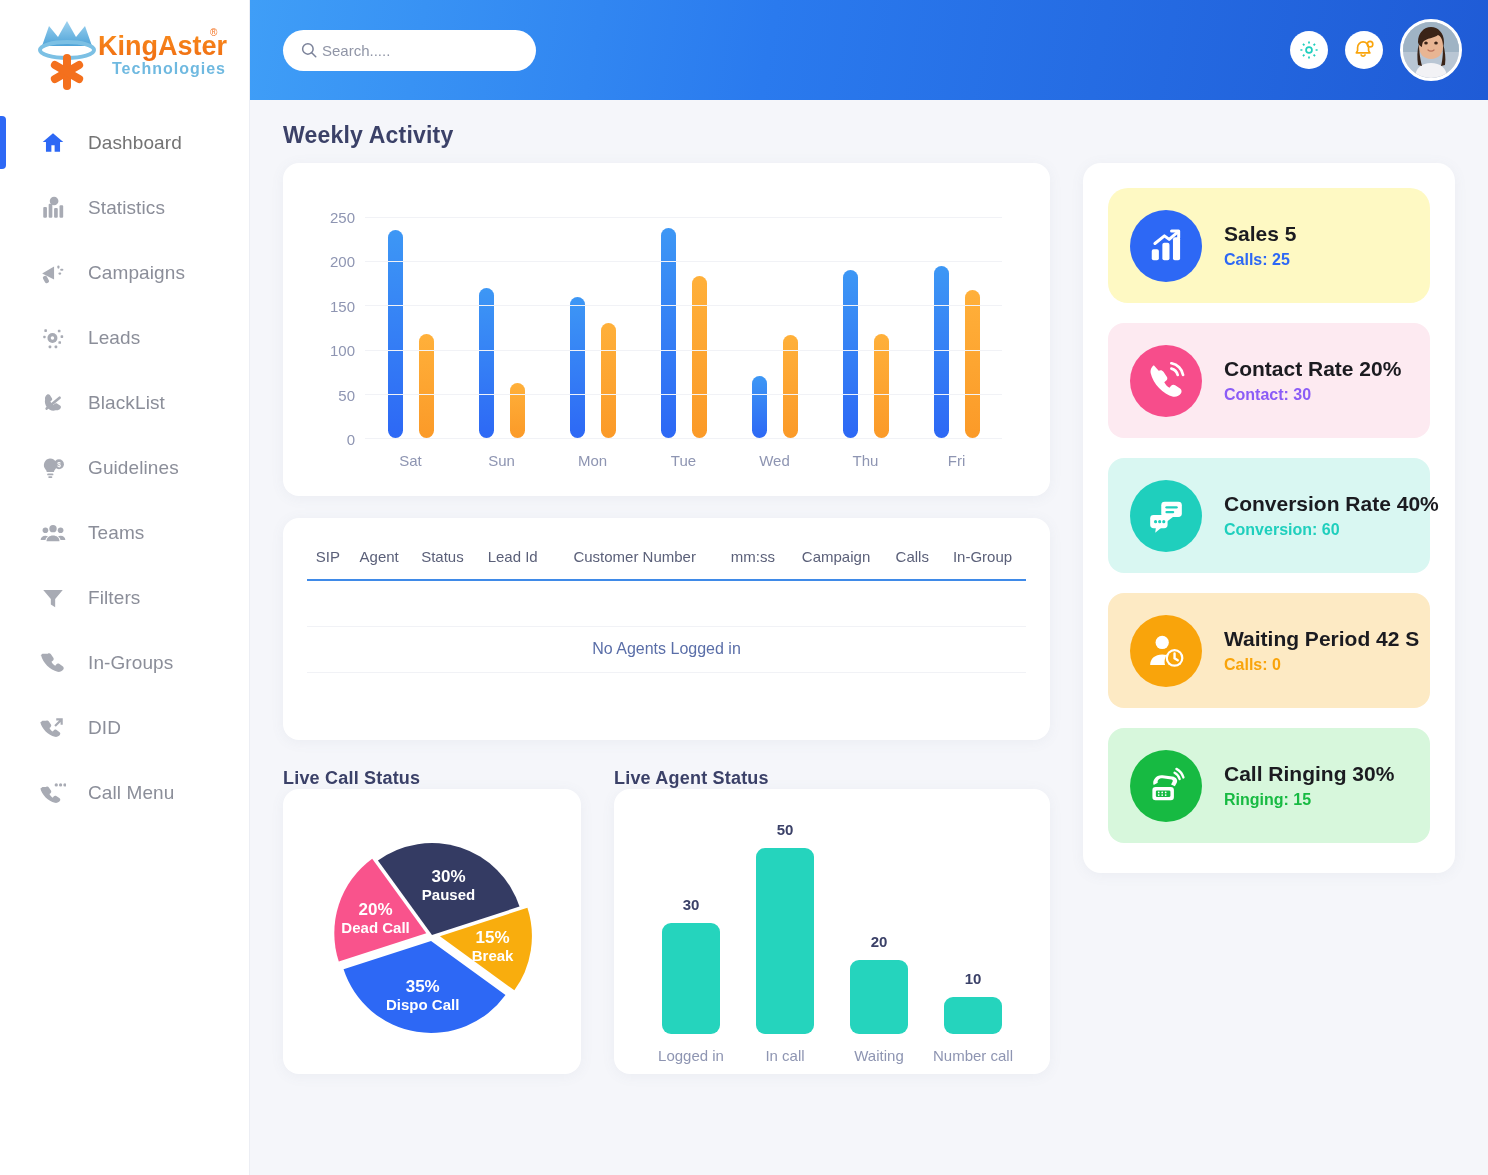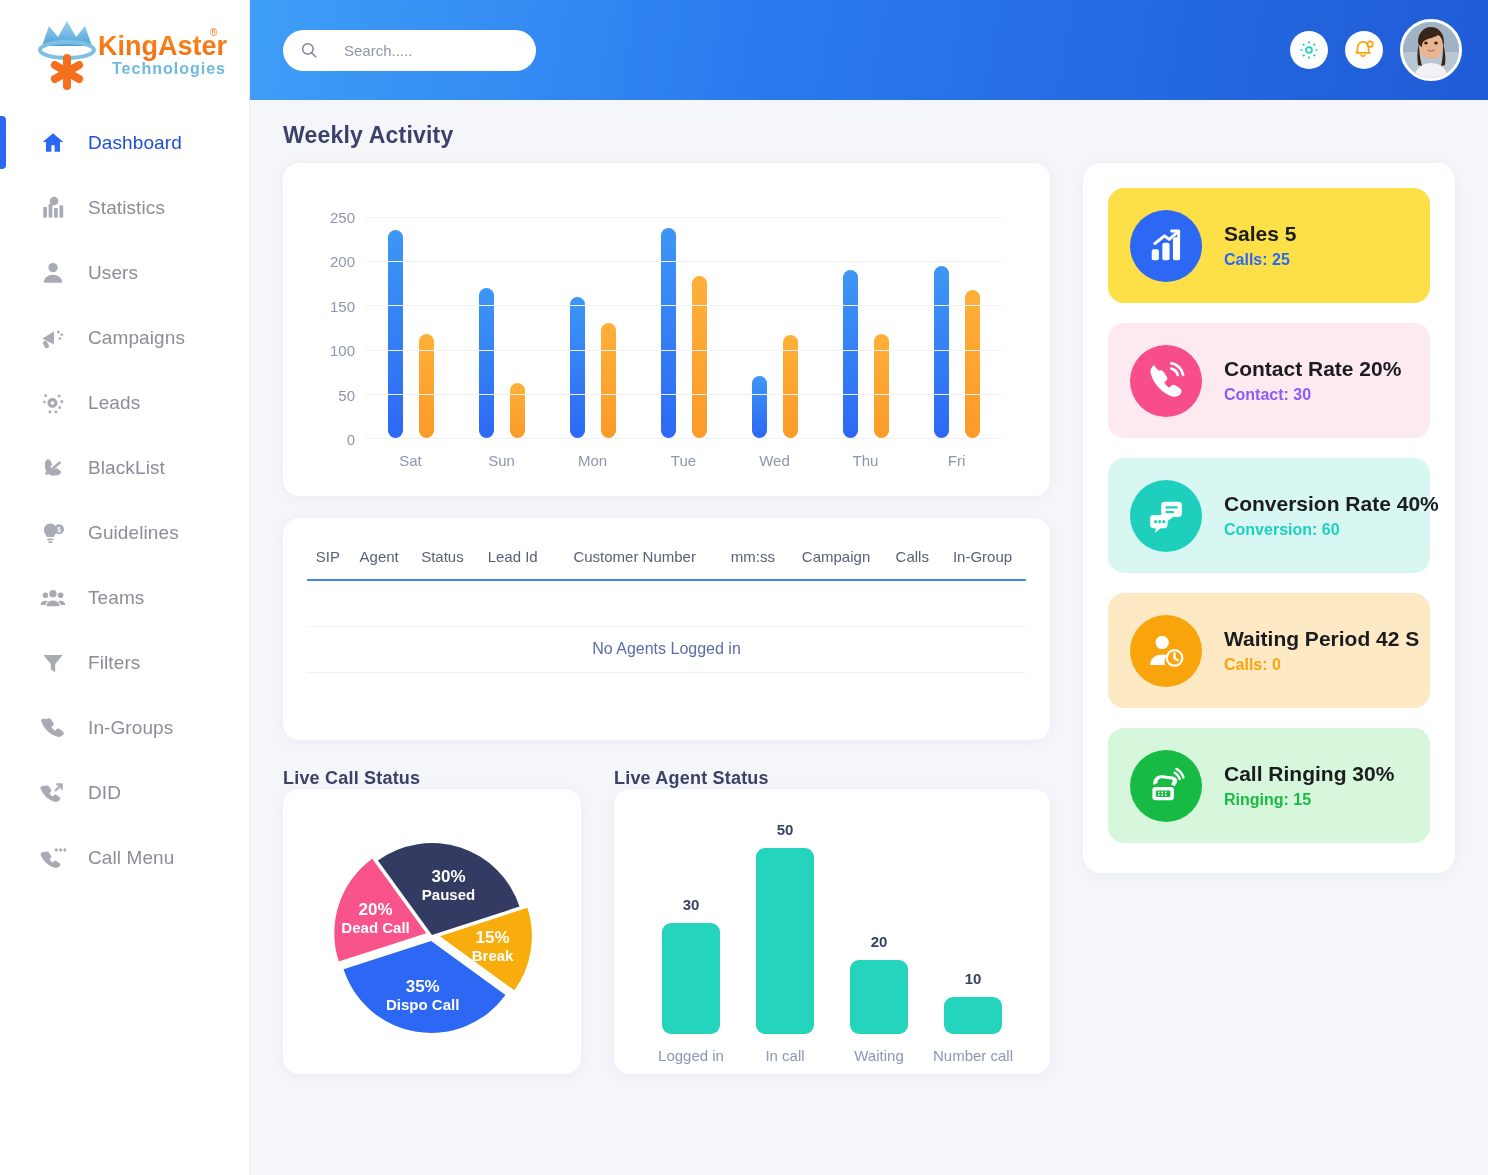--- a/index.html
+++ b/index.html
@@ -23,38 +23,38 @@
   .logo-svg { width: 206px; height: 82px; display: block; }
 
   .nav { padding-top: 10px; }
   .nav-item {
     display: flex; align-items: center; gap: 20px;
     height: 65px; padding-left: 38px; position: relative; cursor: pointer;
   }
   .nav-item .ico { width: 30px; height: 30px; display: flex; align-items: center; justify-content: center; }
   .nav-item .ico svg { fill: #a8abb4; }
   .nav-item .lbl { font-size: 19px; color: #8b8e99; letter-spacing: .1px; }
-  .nav-item.active .lbl { color: #1d4ed8; font-weight: 500; }
+  .nav-item.active .lbl { color: #737373; font-weight: 500; }
   .nav-item.active .ico svg { fill: #2d68f5; }
   .nav-item.active::before {
     content: ""; position: absolute; left: 0; top: 6px; bottom: 6px;
     width: 6px; border-radius: 0 4px 4px 0; background: #2d68f5;
   }
 
   
   .right { flex: 1; display: flex; flex-direction: column; min-width: 0; }
 
   .topbar {
     height: 100px; flex: 0 0 100px;
     background: linear-gradient(100deg, #3f9ef7 0%, #2a7aee 42%, #1f5bd6 100%);
     display: flex; align-items: center; padding: 0 26px 0 33px;
   }
   .search-box {
     width: 253px; height: 41px; background: #fff; border-radius: 22px;
-    display: flex; align-items: center; gap: 26px; padding: 0 17px;
+    display: flex; align-items: center; gap: 4px; padding: 0 17px;
   }
   .search-box svg { flex: 0 0 18px; }
   .search-input {
     border: 0; outline: 0; font-size: 15px; color: #8e93a3;
     font-family: "Liberation Sans", sans-serif; width: 100%; background: transparent;
   }
   .search-input::placeholder { color: #9095a6; }
   .top-actions { margin-left: auto; display: flex; align-items: center; gap: 17px; }
   .circle-btn {
     width: 38px; height: 38px; border-radius: 50%; background: #fff;
@@ -196,29 +196,20 @@
         <span class="ico">
             <svg width="26" height="26" viewBox="0 0 24 24">
               <circle cx="13" cy="5.5" r="4"></circle>
               <rect x="3" y="11" width="3.4" height="10" rx="1"></rect>
               <rect x="8" y="8" width="3.4" height="13" rx="1"></rect>
               <rect x="13" y="12" width="3.4" height="9" rx="1"></rect>
               <rect x="18" y="9.5" width="3.4" height="11.5" rx="1"></rect>
             </svg>
           </span>
         <span class="lbl">Statistics</span>
-      </div>
-      <div class="nav-item">
-        <span class="ico">
-            <svg width="26" height="26" viewBox="0 0 24 24">
-              <circle cx="12" cy="7" r="4.3"></circle>
-              <path d="M3.5 21c0-4.7 3.8-7.5 8.5-7.5s8.5 2.8 8.5 7.5z"></path>
-            </svg>
-          </span>
-        <span class="lbl">Users</span>
       </div>
       <div class="nav-item">
         <span class="ico">
             <svg width="26" height="26" viewBox="0 0 24 24">
               <path d="M2 12.5 13 6v12z"></path>
               <rect x="3.5" y="14.5" width="4" height="7" rx="1.6" transform="rotate(-28 5.5 18)"></rect>
               <rect x="16" y="5" width="2" height="3" rx="1"></rect>
               <rect x="18.6" y="8" width="3" height="2" rx="1"></rect>
               <rect x="17" y="11.5" width="2.6" height="2" rx="1"></rect>
             </svg>
@@ -504,21 +495,21 @@
                       </div>
                     </div>
                 </div>
               </div>
             </div>
           </div>
         </div>
 
         <div class="col-side">
           <div class="stats-panel" id="stats">
-              <div class="stat" style="background: #fde047;">
+              <div class="stat" style="background: #fef9c3; border-radius: 20px;">
                 <div class="stat-ico" style="background: rgb(45, 104, 245);">
                   <svg width="38" height="38" viewBox="0 0 24 24" fill="#fff">
                     <rect x="3" y="14" width="4.5" height="7" rx="1.2"></rect>
                     <rect x="9.7" y="10" width="4.5" height="11" rx="1.2"></rect>
                     <rect x="16.4" y="6.5" width="4.5" height="14.5" rx="1.2"></rect>
                     <path d="M5 10.4 11 5.6l3 2.2 5-4.2" fill="none" stroke="#fff" stroke-width="1.9" stroke-linecap="round" stroke-linejoin="round"></path>
                     <path d="M15.5 2.6H20v4.4" fill="none" stroke="#fff" stroke-width="1.9" stroke-linecap="round" stroke-linejoin="round"></path>
                   </svg>
                 </div>
                 <div class="stat-txt">

